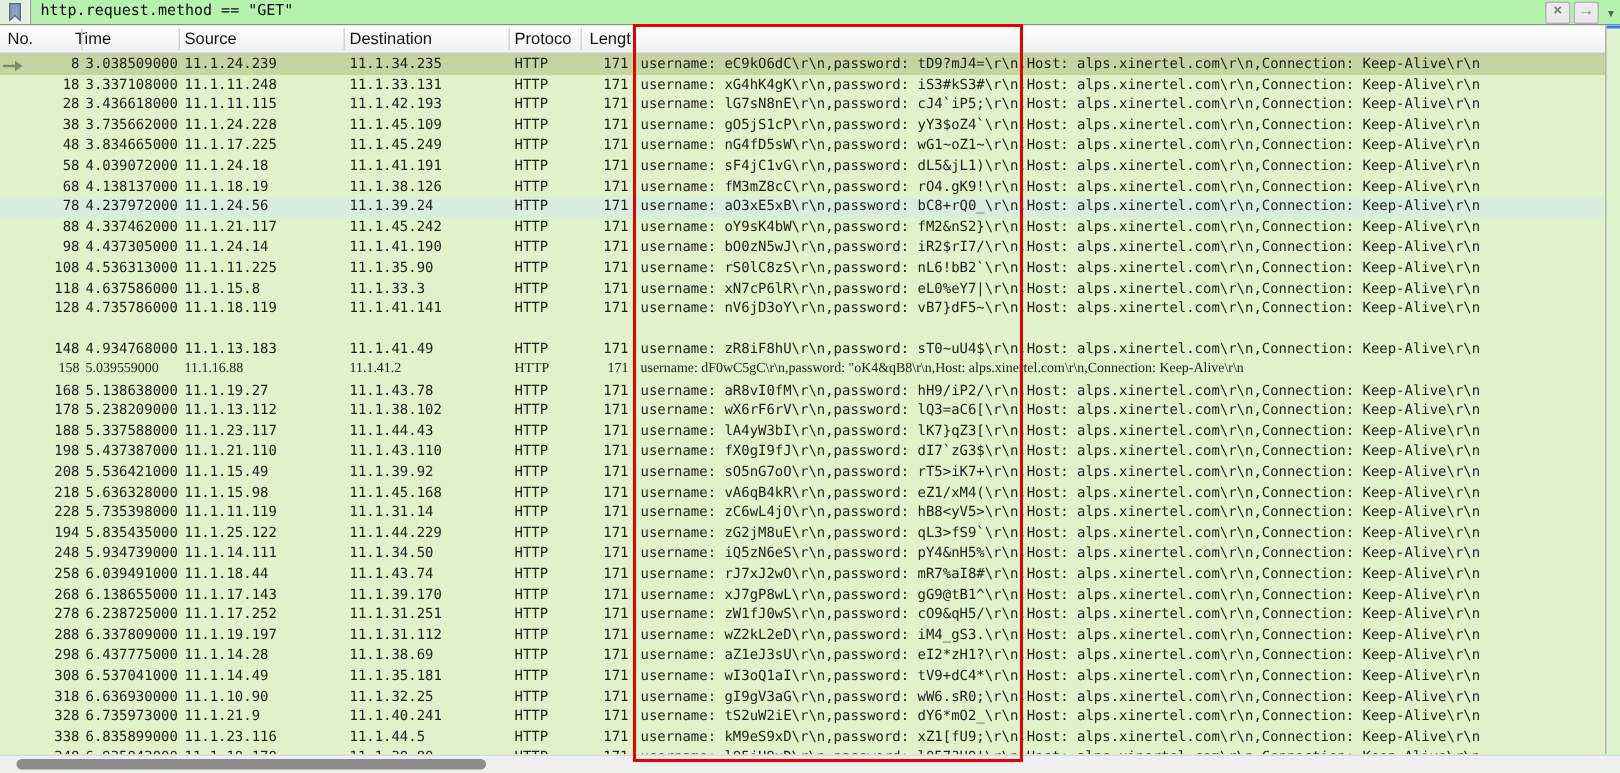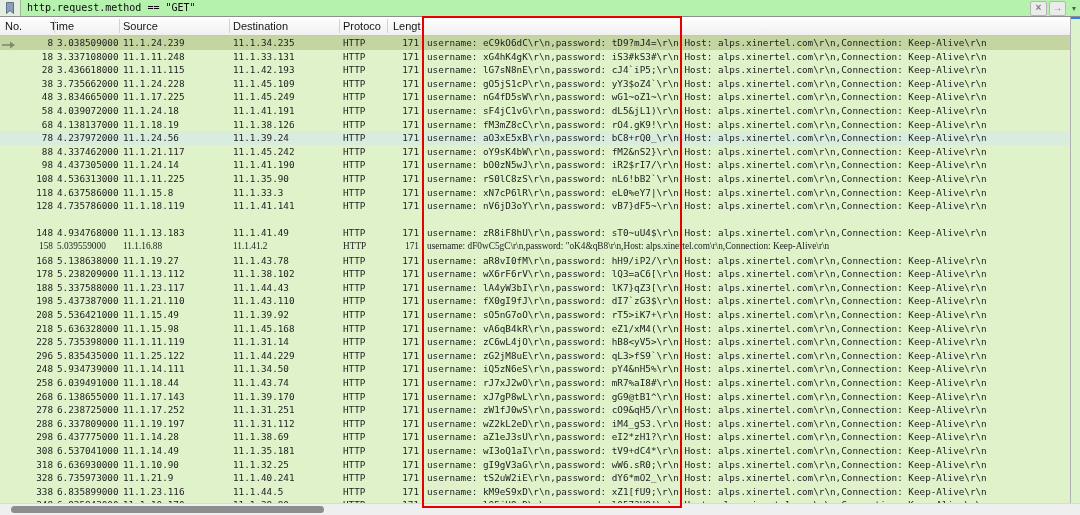--- a/index.html
+++ b/index.html
@@ -327,21 +327,21 @@
     <div class="prow" style="top: 299.2px;">
       <div class="pcell c-no">228</div>
       <div class="pcell c-time">5.735398000</div>
       <div class="pcell c-src">11.1.11.119</div>
       <div class="pcell c-dst">11.1.31.14</div>
       <div class="pcell c-proto">HTTP</div>
       <div class="pcell c-len">171</div>
       <div class="pcell c-req">username: zC6wL4jO\r\n,password: hB8&lt;yV5&gt;\r\n,Host: alps.xinertel.com\r\n,Connection: Keep-Alive\r\n</div>
     </div>
     <div class="prow" style="top: 312.8px;">
-      <div class="pcell c-no">296</div>
+      <div class="pcell c-no">194</div>
       <div class="pcell c-time">5.835435000</div>
       <div class="pcell c-src">11.1.25.122</div>
       <div class="pcell c-dst">11.1.44.229</div>
       <div class="pcell c-proto">HTTP</div>
       <div class="pcell c-len">171</div>
       <div class="pcell c-req">username: zG2jM8uE\r\n,password: qL3&gt;fS9`\r\n,Host: alps.xinertel.com\r\n,Connection: Keep-Alive\r\n</div>
     </div>
     <div class="prow" style="top: 326.4px;">
       <div class="pcell c-no">248</div>
       <div class="pcell c-time">5.934739000</div>

